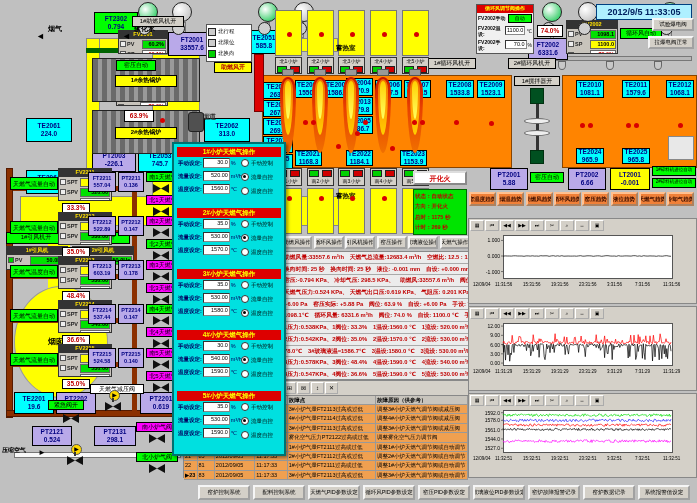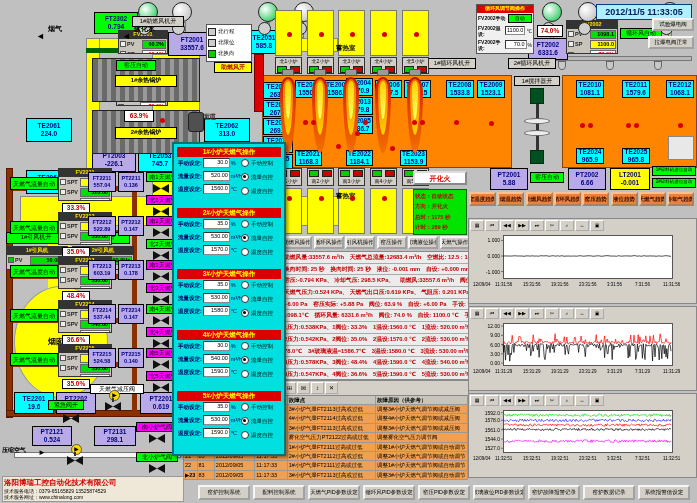--- a/index.html
+++ b/index.html
@@ -401,21 +401,21 @@
       <div style="display: flex; align-items: center; gap: 2px; height: 11px;">
         <div class="led " style="width: 6px; height: 6px; background: rgb(204, 204, 204);"></div>
         <div style="font-size: 5.5px;">北限位</div>
       </div>
       <div style="display: flex; align-items: center; gap: 2px; height: 11px;">
         <div class="led ledg" style="width: 6px; height: 6px;"></div>
         <div style="font-size: 5.5px;">北换向</div>
       </div>
     </div>
     <div class="a" style="left: 188px; top: 112px; width: 16px; height: 20px; background: rgb(80, 80, 80); border: 1px solid rgb(34, 34, 34); border-radius: 3px;"></div>
-    <div class="a" style="left: 596px; top: 4px; width: 96px; height: 16px; background: rgb(174, 240, 255); border: 1px solid rgb(0, 64, 128); color: rgb(0, 32, 96); font-weight: bold; font-size: 9px; text-align: center; line-height: 14px;">2012/11/5 11:33:05</div>
+    <div class="a" style="left: 596px; top: 4px; width: 96px; height: 16px; background: rgb(174, 240, 255); border: 1px solid rgb(0, 64, 128); color: rgb(0, 32, 96); font-weight: bold; font-size: 9px; text-align: center; line-height: 14px;">2012/9/5 11:33:05</div>
     <div class="a" style="left: 476px; top: 4px; width: 58px; height: 50px; background: rgb(240, 240, 240); border: 1px solid rgb(85, 85, 85);">
       <div class="ptitle" style="font-size: 5px;">循环风调节阀操作</div>
       <div style="display: flex; gap: 2px; align-items: center; padding: 1px;">
         <div style="font-size: 5px; font-weight: bold;">FV2002手动</div>
         <div class="chip chipG" style="font-size: 5px; flex: 1 1 0%;">自动</div>
       </div>
       <div style="display: flex; gap: 1px; align-items: center; padding: 1px;">
         <div style="font-size: 5px; font-weight: bold;">FV2002温设:</div>
         <div class="pinput" style="width: 20px;">1100.0</div>
         <div style="font-size: 5px;">℃</div>
@@ -1185,18 +1185,13 @@
     </div>
     <div class="a btn3d" style="left: 198px; top: 485px; width: 52px; height: 15px; font-size: 5.5px;">窑炉控制系统</div>
     <div class="a btn3d" style="left: 253px; top: 485px; width: 52px; height: 15px; font-size: 5.5px;">配料控制系统</div>
     <div class="a btn3d" style="left: 308px; top: 485px; width: 52px; height: 15px; font-size: 5.5px;">天燃气PID参数设定</div>
     <div class="a btn3d" style="left: 363px; top: 485px; width: 52px; height: 15px; font-size: 5.5px;">循环风PID参数设定</div>
     <div class="a btn3d" style="left: 418px; top: 485px; width: 52px; height: 15px; font-size: 5.5px;">窑压PID参数设定</div>
     <div class="a btn3d" style="left: 473px; top: 485px; width: 52px; height: 15px; font-size: 5.5px;">玻璃液位PID参数设定</div>
     <div class="a btn3d" style="left: 528px; top: 485px; width: 52px; height: 15px; font-size: 5.5px;">窑炉故障报警记录</div>
     <div class="a btn3d" style="left: 583px; top: 485px; width: 52px; height: 15px; font-size: 5.5px;">窑炉数据记录</div>
     <div class="a btn3d" style="left: 638px; top: 485px; width: 52px; height: 15px; font-size: 5.5px;">系统报警值设定</div>
-    <div class="a" style="left: 2px; top: 476px; width: 182px; height: 26px; background: rgb(239, 232, 216); border: 1px solid rgb(153, 153, 153); padding: 1px;">
-      <div style="color: rgb(208, 0, 0); font-weight: bold; font-size: 7.5px; white-space: nowrap;">洛阳博瑞工控自动化技术有限公司</div>
-      <div style="font-size: 5px; white-space: nowrap;">技术服务电话：0379-65165829  13525874529</div>
-      <div style="font-size: 5px; white-space: nowrap;">技术服务网址：www.chinalong.com</div>
-    </div>
   </div>
 
 </body></html>

